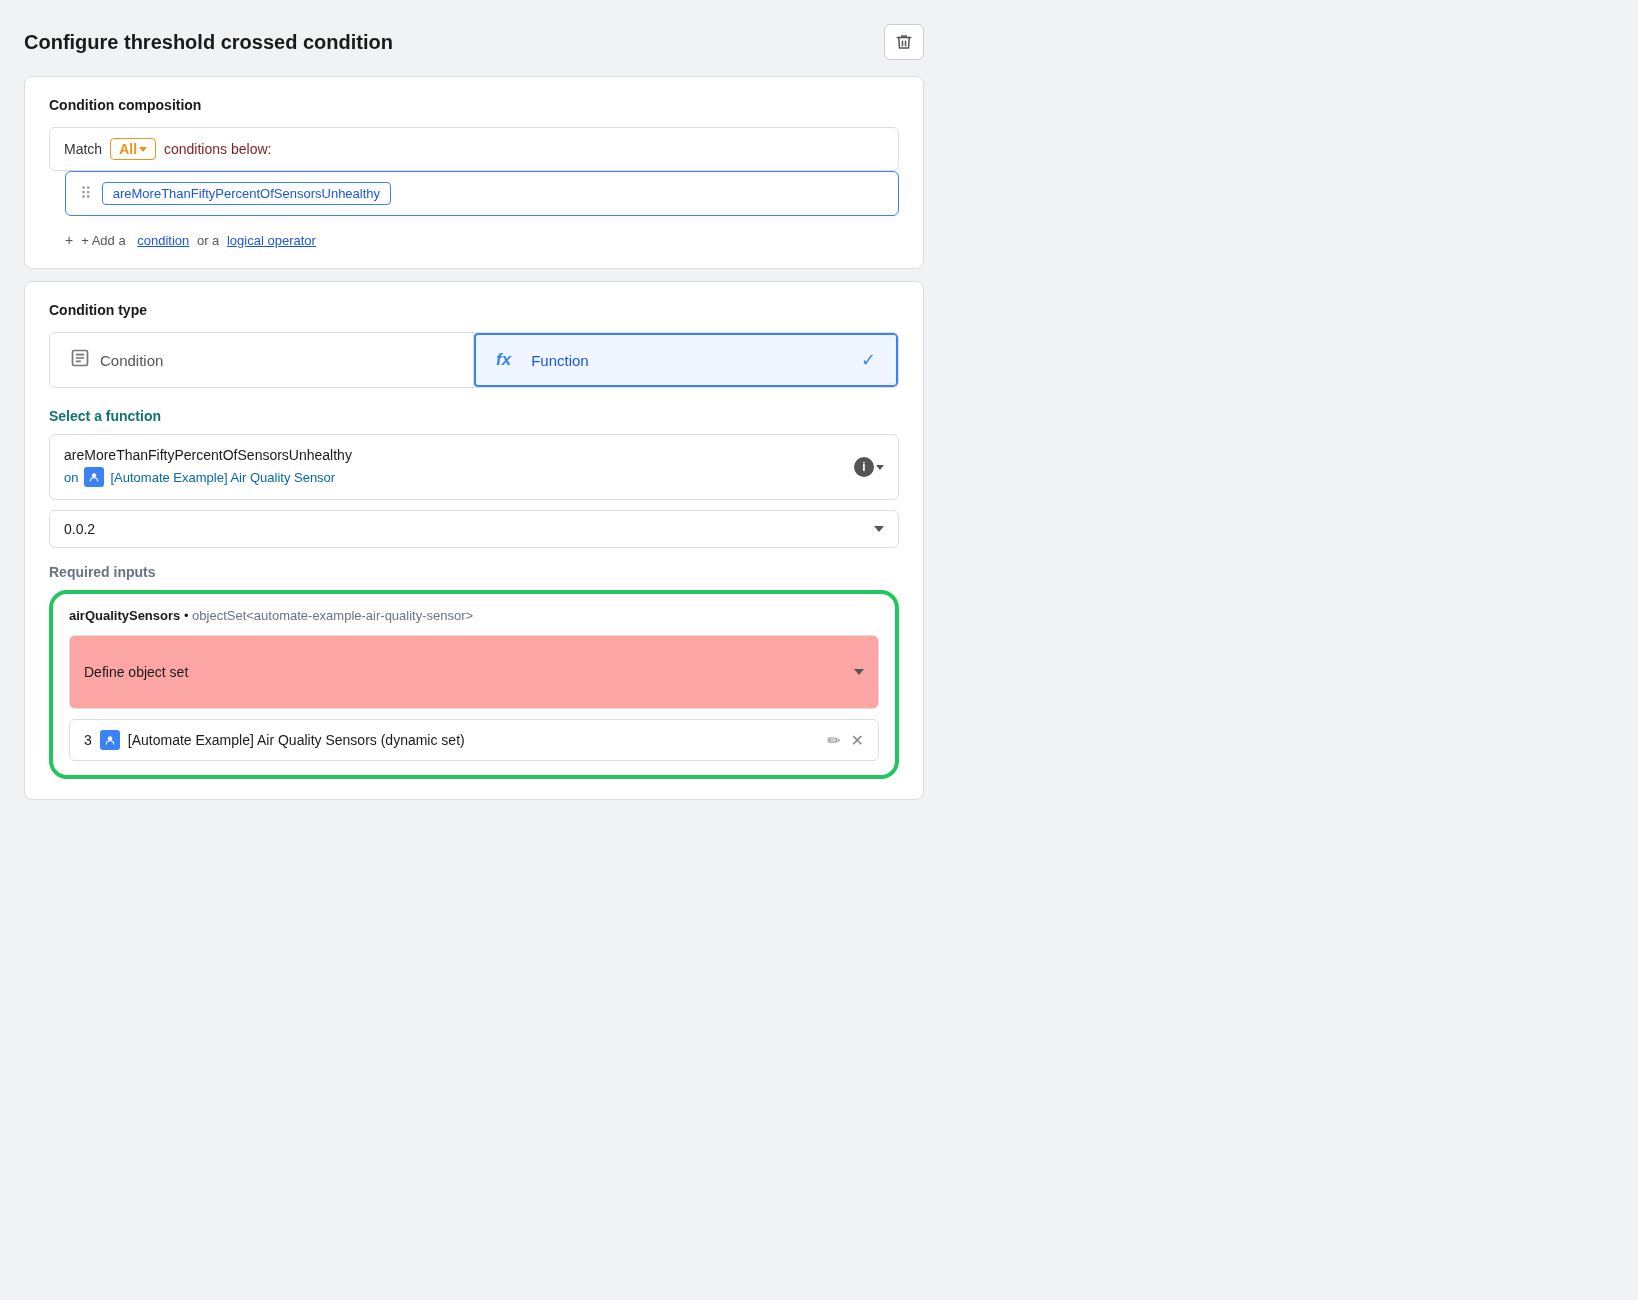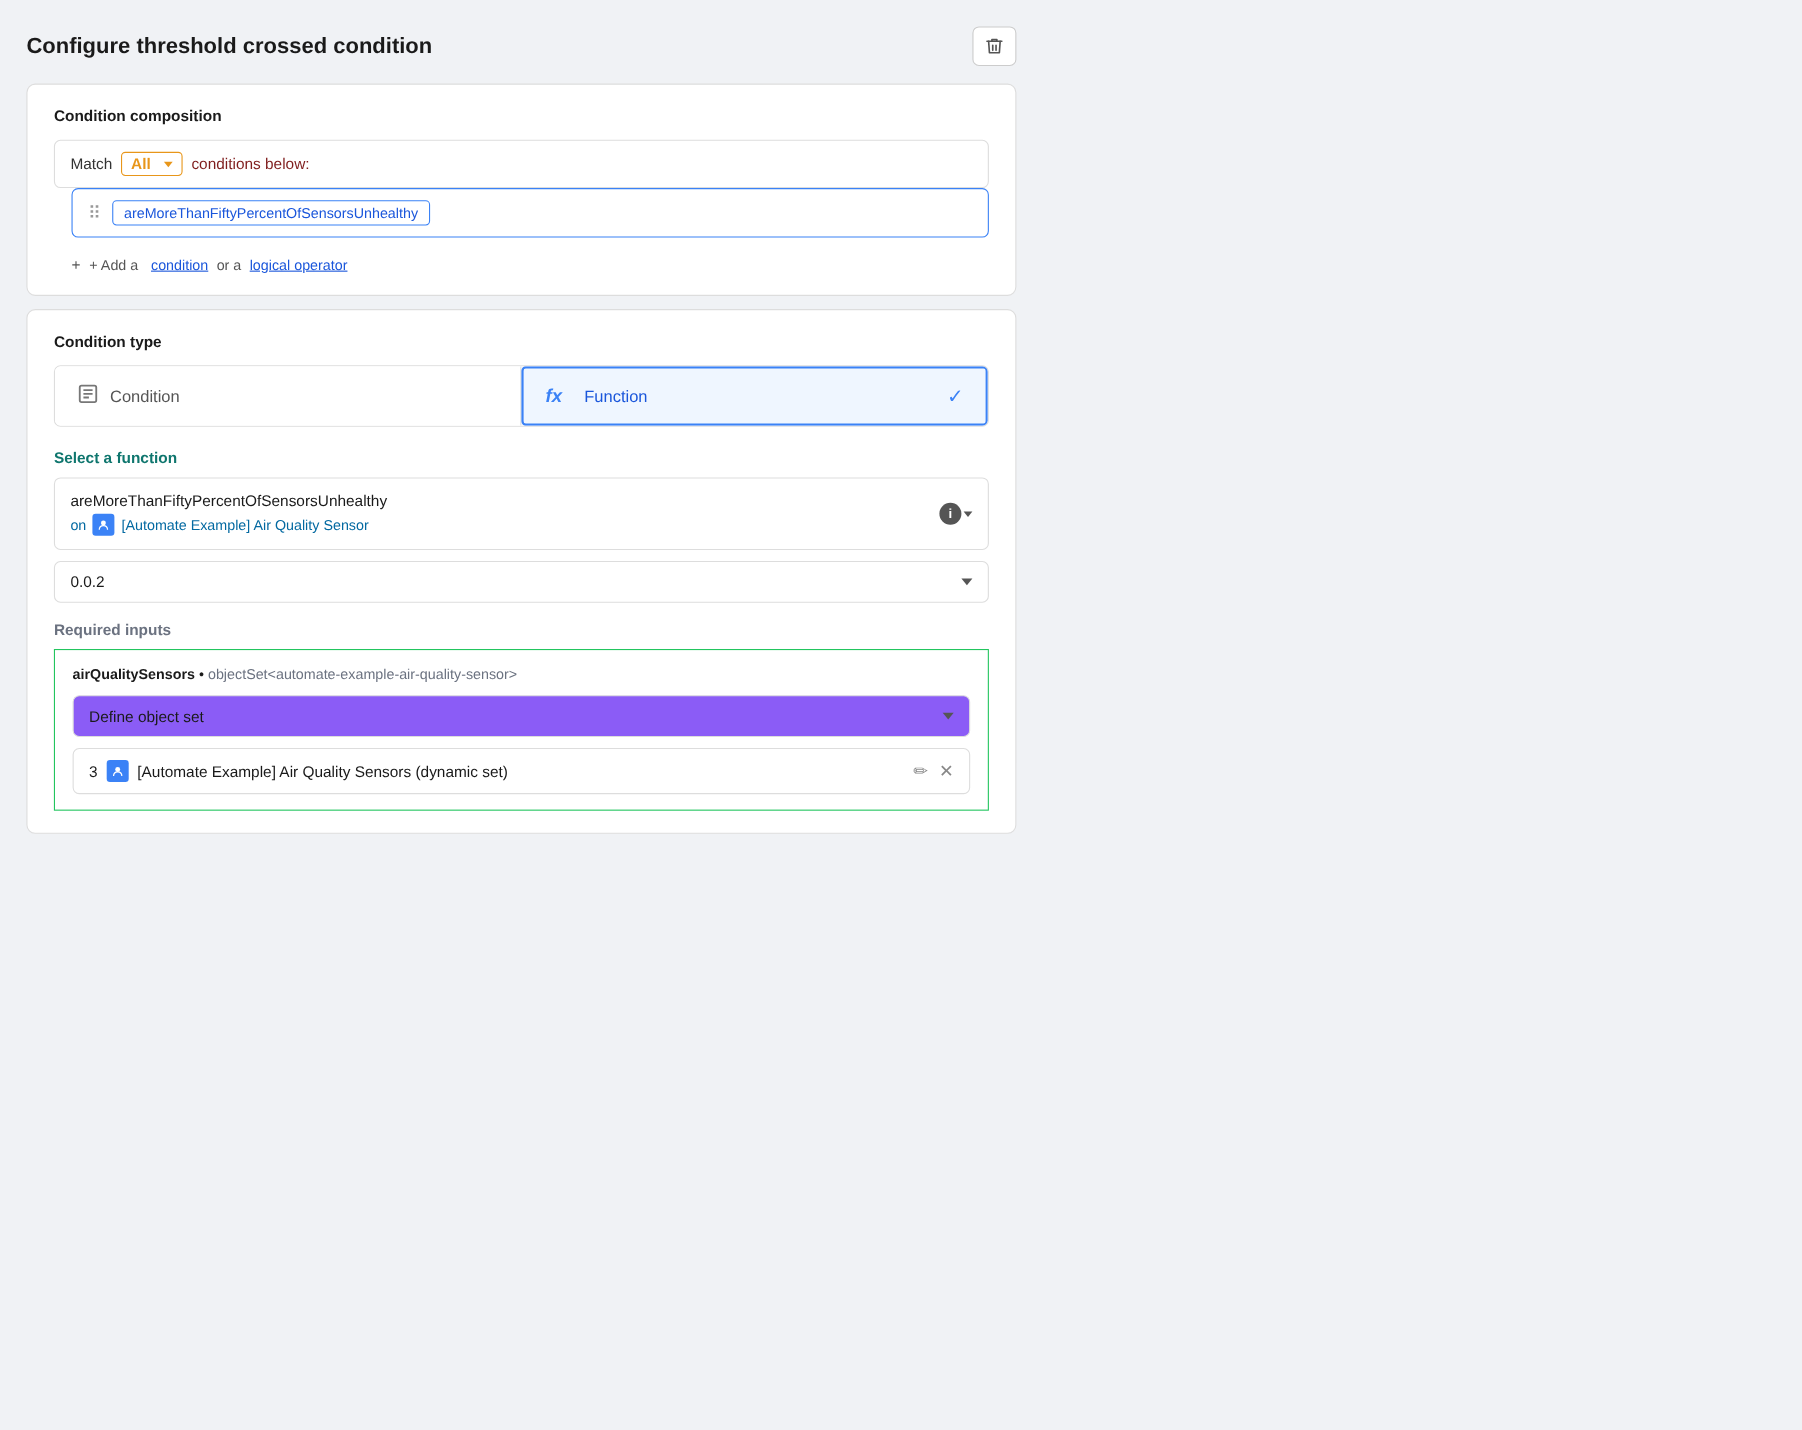--- a/index.html
+++ b/index.html
@@ -66,21 +66,21 @@
     .match-dropdown {
       border: 1.5px solid #e8961a;
       border-radius: 4px;
       padding: 2px 8px;
       color: #e8961a;
       font-weight: 600;
       background: #fff;
       cursor: pointer;
       display: flex;
       align-items: center;
-      gap: 12px;
+      gap: 2px;
       font-size: 14px;
     }
     .match-dropdown-arrow {
       width: 0; height: 0;
       border-left: 4px solid transparent;
       border-right: 4px solid transparent;
       border-top: 5px solid #e8961a;
       display: inline-block;
     }
     .conditions-below { color: #7f1d1d; font-size: 14px; }
@@ -267,42 +267,42 @@
     }
 
     
     .required-inputs-label {
       font-size: 14px;
       font-weight: 600;
       color: #6b7280;
       margin-bottom: 10px;
     }
     .inputs-card {
-      border: 1px solid #22c55e;
-      border-radius: 0;
+      border: 4px solid #22c55e;
+      border-radius: 18px;
       padding: 14px 16px;
       background: #fff;
     }
     .input-param-row {
       font-size: 13px;
       color: #1a1a1a;
       margin-bottom: 12px;
     }
     .param-name { font-weight: 600; color: #1a1a1a; }
     .param-type { color: #6b7280; }
 
     .define-obj-dropdown {
       border: 1px solid #ddd;
       border-radius: 6px;
-      padding: 10px 14px;
+      padding: 28px 14px;
       display: flex;
       align-items: center;
       justify-content: space-between;
       margin-bottom: 10px;
-      background: #8b5cf6;
+      background: #fca5a5;
       cursor: pointer;
     }
     .define-obj-text { font-size: 14px; color: #1a1a1a; }
 
     .sensor-row {
       border: 1px solid #ddd;
       border-radius: 6px;
       padding: 10px 14px;
       display: flex;
       align-items: center;

